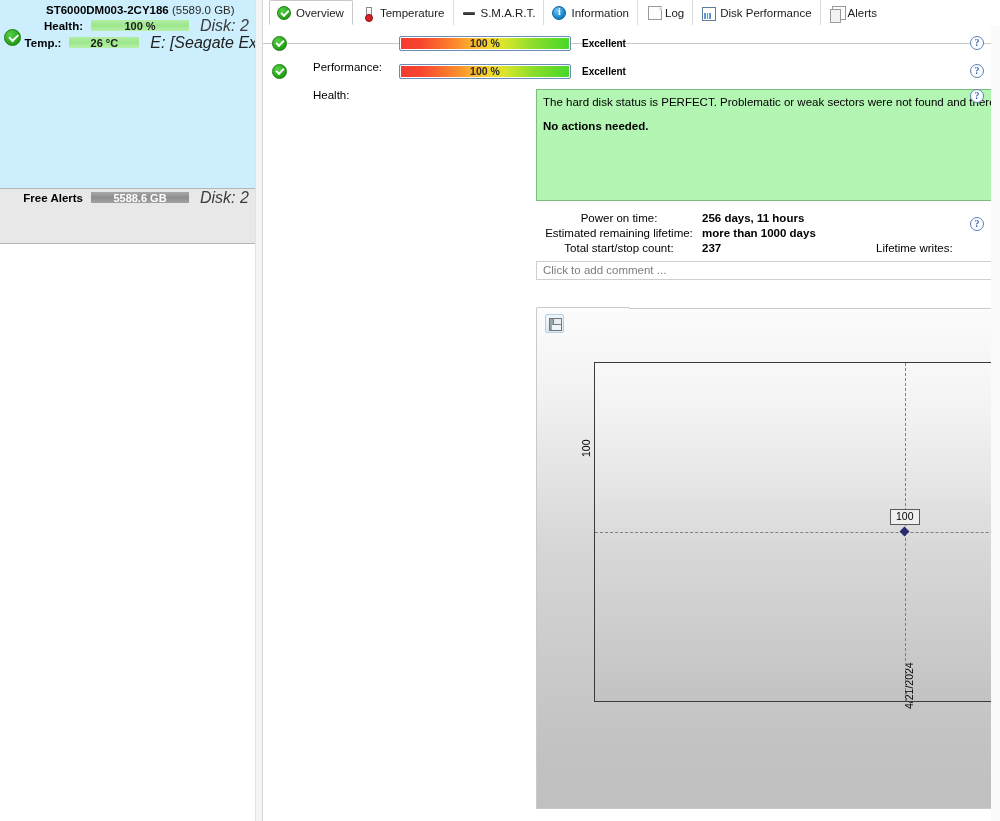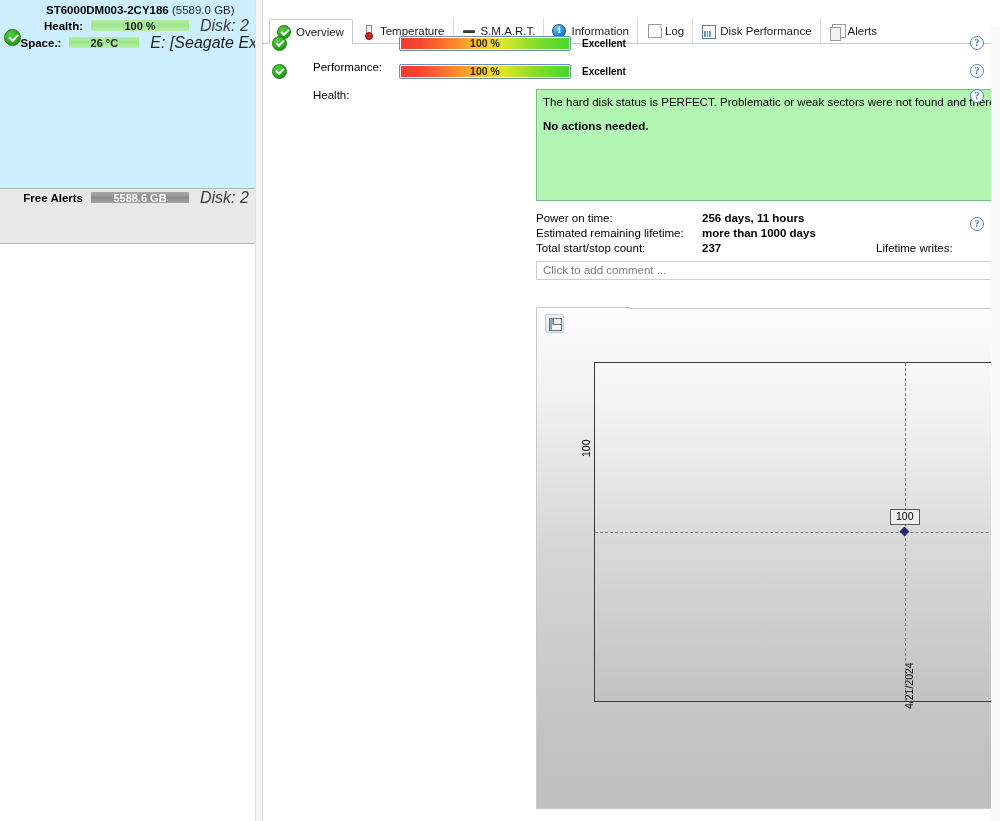--- a/index.html
+++ b/index.html
@@ -93,21 +93,21 @@
   #sb-gutter {
     position: absolute; right: 0; top: 0; width: 7px; height: 821px;
     background: #f4f4f4; border-left: 1px solid #e2e2e2;
   }
 
   
   #main { flex: 1 1 auto; position: relative; height: 821px; background: #ffffff; }
 
   
   #tabstrip {
-    display: flex; align-items: flex-end;
+    display: flex; align-items: flex-start;
     height: 44px;
     border-bottom: 1px solid #c9c9c9;
     background: #ffffff;
     padding-left: 6px;
   }
   .tab {
     display: flex; align-items: center;
     height: 25px; padding: 0 8px 0 7px;
     font-size: 11.5px; color: #1b1b1b;
     border-left: 1px solid transparent;
@@ -232,21 +232,21 @@
   #msgbox {
     position:absolute; left:273px; top:89px; width:696px; height:112px;
     background:#b3f5b3; border:1px solid #7dbd7d;
   }
   #msgbox .line1 { padding: 6px 8px 0 6px; font-size:11.5px; }
   #msgbox .line2 { padding: 12px 8px 0 6px; font-size:11.5px; font-weight:bold; }
 
   
   #infoblock { position:absolute; left:273px; top:210px; width:700px; height:46px; }
   .inforow { display:flex; height:15px; align-items:center; font-size:11.5px; }
-  .inforow .k { width: 166px; }
+  .inforow .k { width: 166px; text-align: center; }
   .inforow .v { font-weight:bold; width: 174px; }
   .inforow .k2 { width: 135px; }
 
   
   #commentbox {
     position:absolute; left:273px; top:261px; width:696px; height:19px;
     border:1px solid #cfcfcf; background:#ffffff;
     font-size:11.5px; color:#7d7d7d;
     padding-left:6px; line-height:17px;
   }
@@ -348,21 +348,21 @@
       <div class="drive-rows">
         <div class="drive-row">
           <span class="lbl">Health:</span>
           <span class="meter green">
             <span class="fill"></span>
             <span class="txt">100 %</span>
           </span>
           <span class="side">Disk: 2</span>
         </div>
         <div class="drive-row">
-          <span class="lbl">Space.:</span>
+          <span class="lbl">Temp.:</span>
           <span class="meter green">
             <span class="fill"></span>
             <span class="txt">26 °C</span>
           </span>
           <span class="side dark">E: [Seagate Expansio</span>
         </div>
       </div>
     </div>
 
     <div id="drive2" class="drive-panel secondary">

